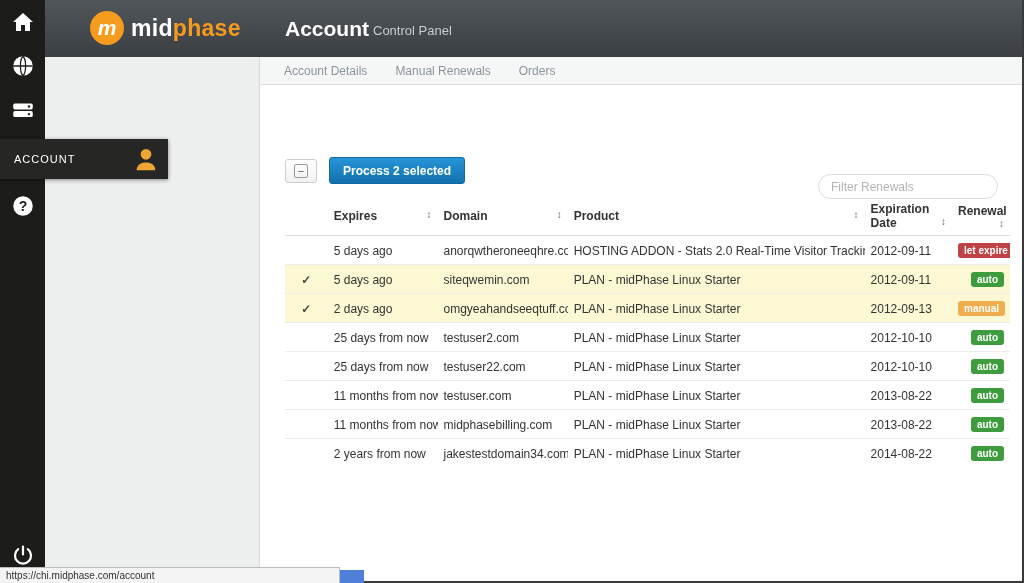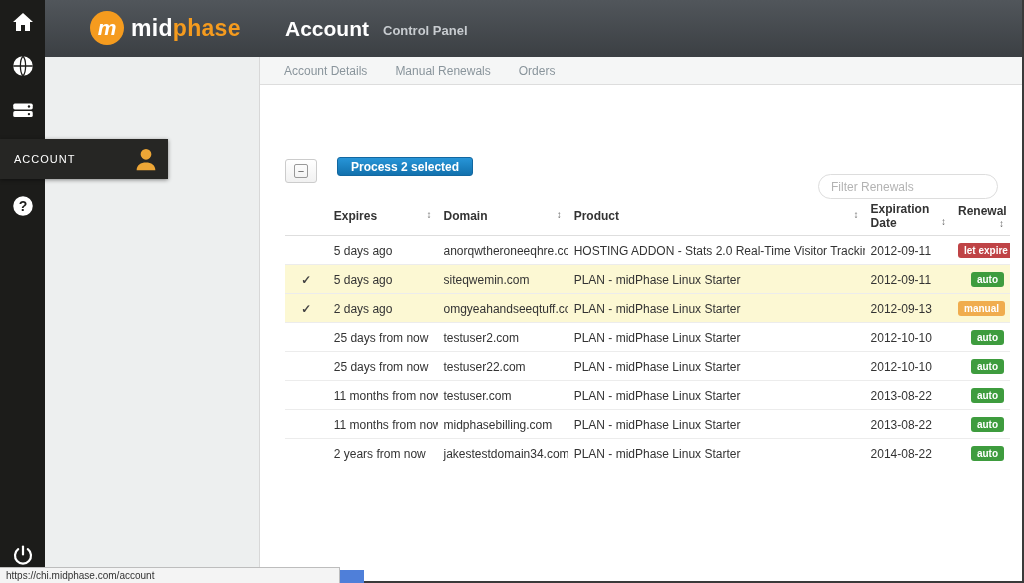--- a/index.html
+++ b/index.html
@@ -16,21 +16,21 @@
   
   .header { position: absolute; left: 45px; right: 0; top: 0; height: 57px;
             background: linear-gradient(#51565b, #3b3f43); z-index: 4; }
   .logo { position: absolute; left: 45px; top: 11px; display: flex; align-items: center; cursor: pointer; }
   .logo-circle { width: 34px; height: 34px; border-radius: 50%; background: #f59b1e; color: #fff;
                  font-weight: bold; font-style: italic; font-size: 21px; display: flex; align-items: center; justify-content: center; }
   .logo-text { margin-left: 7px; font-size: 23px; font-weight: bold; color: #fff; letter-spacing: .3px; }
   .logo-text .phase { color: #f59b1e; }
   .page-title { position: absolute; left: 240px; top: 0; height: 57px; display: flex; align-items: center; margin: 0;
                 color: #fff; font-size: 21px; font-weight: bold; }
-  .page-title small { font-size: 13px; font-weight: bold; color: #c8ccd0; margin-left: 14px; padding-top: 4px; }
+  .page-title small { font-size: 13px; font-weight: normal; color: #c8ccd0; margin-left: 4px; padding-top: 4px; }
 
   
   .side-col { position: absolute; left: 45px; top: 57px; width: 215px; bottom: 0;
               background: #edefef; border-right: 1px solid #d8d8d8; z-index: 1; }
 
   
   .account-flag { position: absolute; left: 0; top: 139px; width: 168px; height: 40px; background: #262624;
                   z-index: 6; display: flex; align-items: center; padding-left: 14px;
                   color: #fff; font-size: 11px; letter-spacing: 1px; cursor: pointer;
                   box-shadow: 0 1px 4px rgba(0,0,0,.45); }
@@ -45,23 +45,23 @@
   
   .main { position: absolute; left: 260px; right: 0; top: 85px; bottom: 0; background: #fff; z-index: 2; }
   .heading { position: absolute; left: 25px; top: 24px; margin: 0; font-size: 17px; font-weight: bold; color: #333; }
 
   .toolbar { position: absolute; left: 25px; right: 26px; top: 72px; height: 28px; }
   .select-btn { position: absolute; left: 0; top: 2px; width: 32px; height: 24px;
                 background: linear-gradient(#fff, #f1f1f1); border: 1px solid #ccc; border-radius: 3px;
                 display: flex; align-items: center; justify-content: center; cursor: pointer; padding: 0; }
   .minus-box { width: 14px; height: 14px; border: 1px solid #999; border-radius: 2px;
                font-size: 11px; color: #555; line-height: 12px; text-align: center; }
-  .process-btn { position: absolute; left: 44px; top: 0; height: 19px; padding: 0 13px;
+  .process-btn { position: absolute; left: 44px; top: 0; height: 27px; padding: 0 13px;
                  background: linear-gradient(#2795d8, #1271ad); border: 1px solid #1267a0; border-radius: 3px;
-                 color: #fff; font-size: 12px; font-weight: bold; cursor: pointer; margin-left: 8px; }
+                 color: #fff; font-size: 12px; font-weight: bold; cursor: pointer; }
   .filter { position: absolute; right: 0; top: 17px; width: 180px; height: 25px; border: 1px solid #ddd;
             border-radius: 14px; padding: 0 12px; font-size: 12px; color: #333; outline: none; background: #fff; }
   .filter::placeholder { color: #b3b3b3; }
 
   
   .table-wrap { position: absolute; left: 25px; right: 14px; top: 112px; }
   table { width: 100%; border-collapse: collapse; table-layout: fixed; font-size: 12px; color: #333; }
   th { font-weight: bold; text-align: left; padding: 5px 6px; border-bottom: 1px solid #dedede; cursor: pointer; }
   th .sort { float: right; color: #666; font-size: 10px; margin-left: 3px; }
   td { padding: 7px 6px 6px; border-top: 1px solid #ececec; white-space: nowrap; overflow: hidden; }

